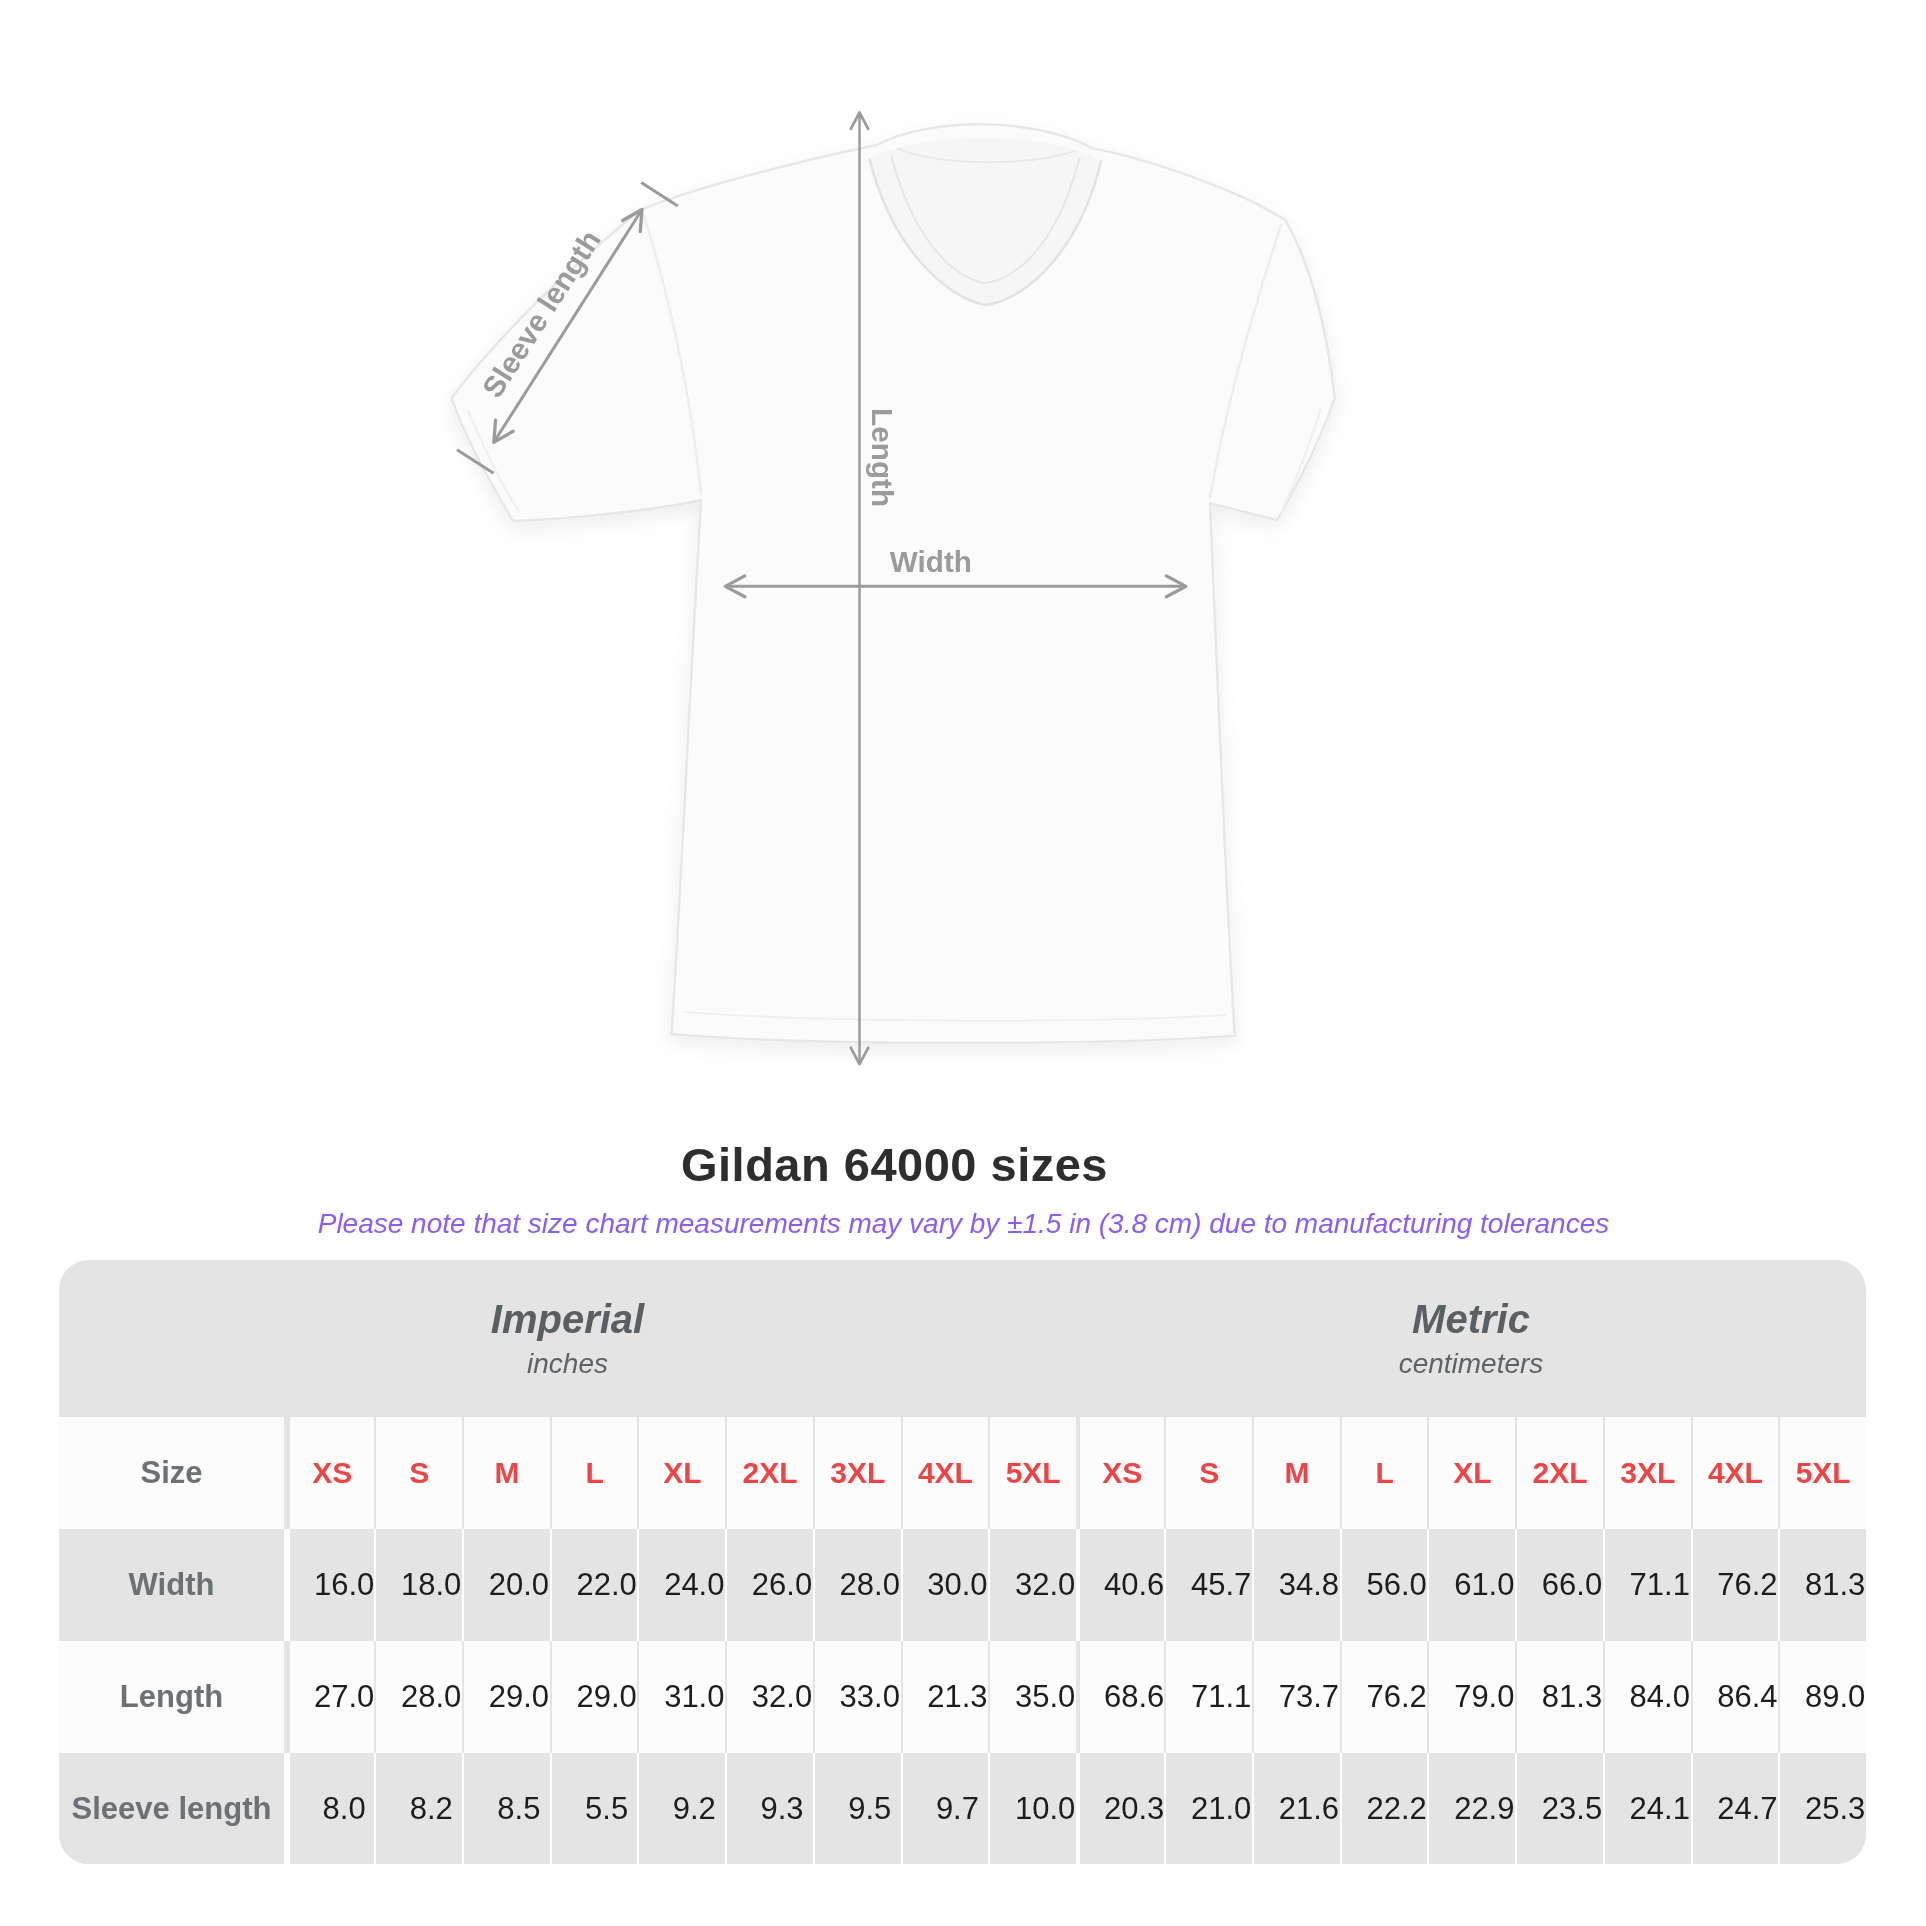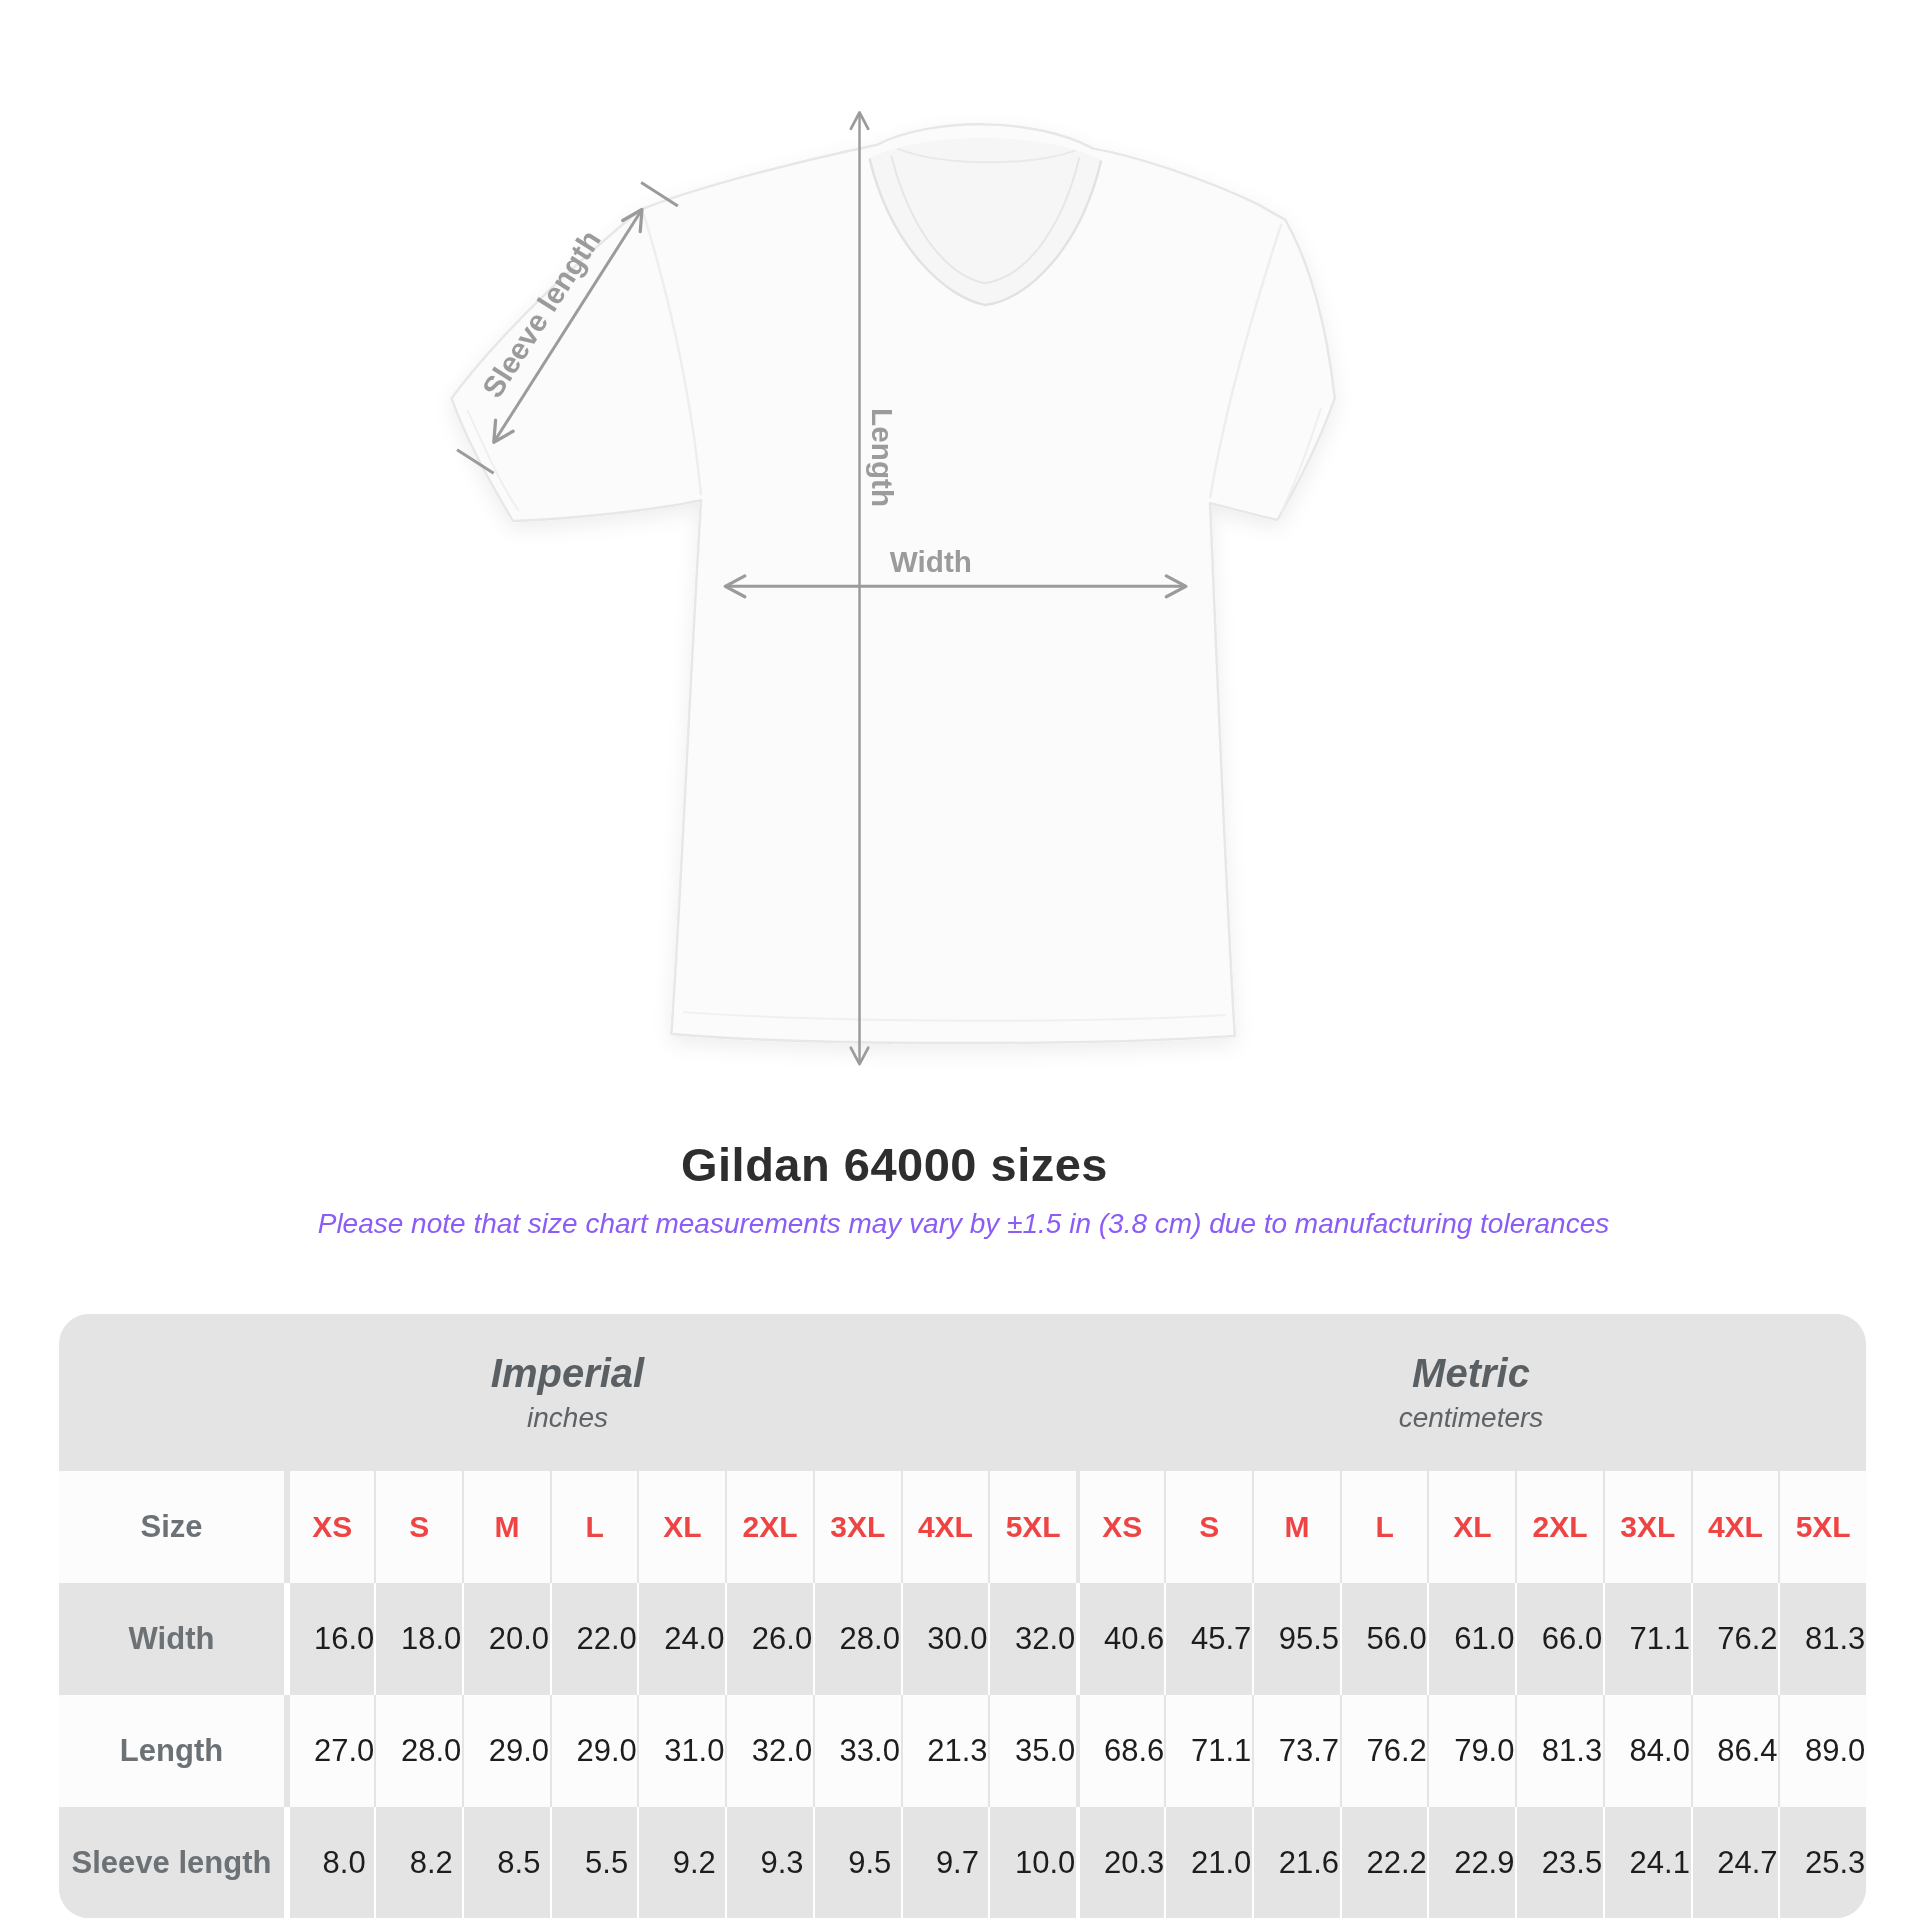--- a/index.html
+++ b/index.html
@@ -9,21 +9,21 @@
   
   #shirt-area{position:absolute;left:0;top:0;width:1927px;height:1238px;}
 
   
   .page-title{position:absolute;left:0;top:1137px;width:1789px;text-align:center;
     font-size:47px;font-weight:700;color:#2e2e2e;letter-spacing:0.5px;}
   .page-subtitle{position:absolute;left:0;top:1208px;width:1927px;text-align:center;
     font-size:28px;font-style:italic;color:#8b5cf6;}
 
   
-  #size-table{position:absolute;left:59px;top:1314px;width:1807px;height:604px;
+  #size-table{position:absolute;left:59px;top:1260px;width:1807px;height:604px;
     background:#e4e4e4;border-radius:30px;overflow:hidden;
     display:grid;grid-template-columns:225px repeat(18,1fr);
     grid-template-rows:157px repeat(4,112px);}
   .unit-head{display:flex;flex-direction:column;align-items:center;justify-content:center;
     gap:6px;color:#595f62;}
   .unit-head .unit-label{font-size:40px;font-weight:700;font-style:italic;}
   .unit-head .unit-sublabel{font-size:28px;font-style:italic;color:#5d6366;}
   .cell{display:flex;align-items:center;justify-content:center;}
   .cell.lbl{border-left:none !important;}
   .cell.first-data{border-left-width:6px !important;}
@@ -202,21 +202,21 @@
       <div class="cell r1 g">
         <span class="val-txt">32.0</span>
       </div>
       <div class="cell metric-start r1 g">
         <span class="val-txt">40.6</span>
       </div>
       <div class="cell r1 g">
         <span class="val-txt">45.7</span>
       </div>
       <div class="cell r1 g">
-        <span class="val-txt">95.5</span>
+        <span class="val-txt">34.8</span>
       </div>
       <div class="cell r1 g">
         <span class="val-txt">56.0</span>
       </div>
       <div class="cell r1 g">
         <span class="val-txt">61.0</span>
       </div>
       <div class="cell r1 g">
         <span class="val-txt">66.0</span>
       </div>

